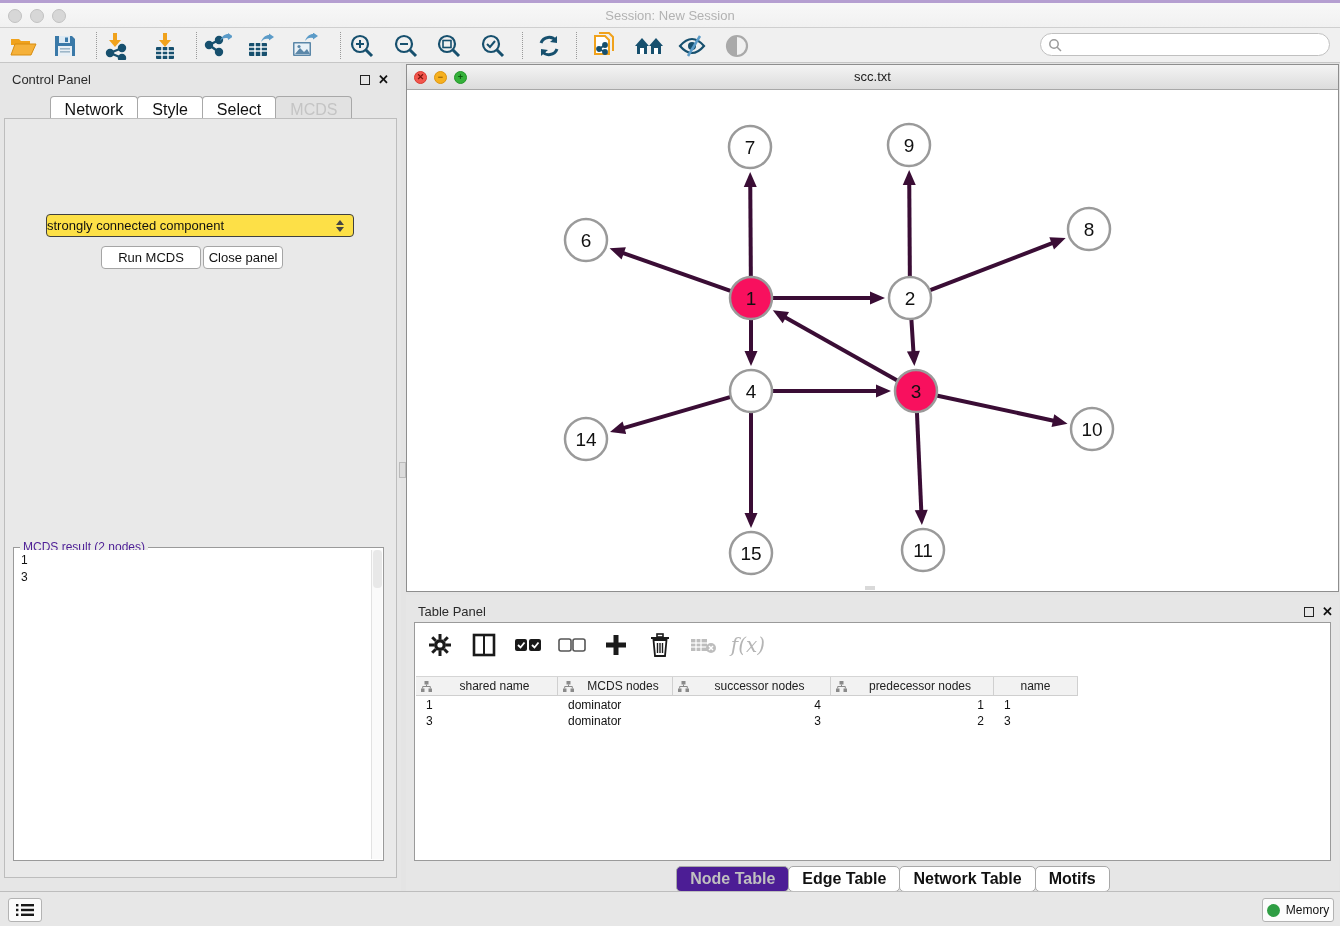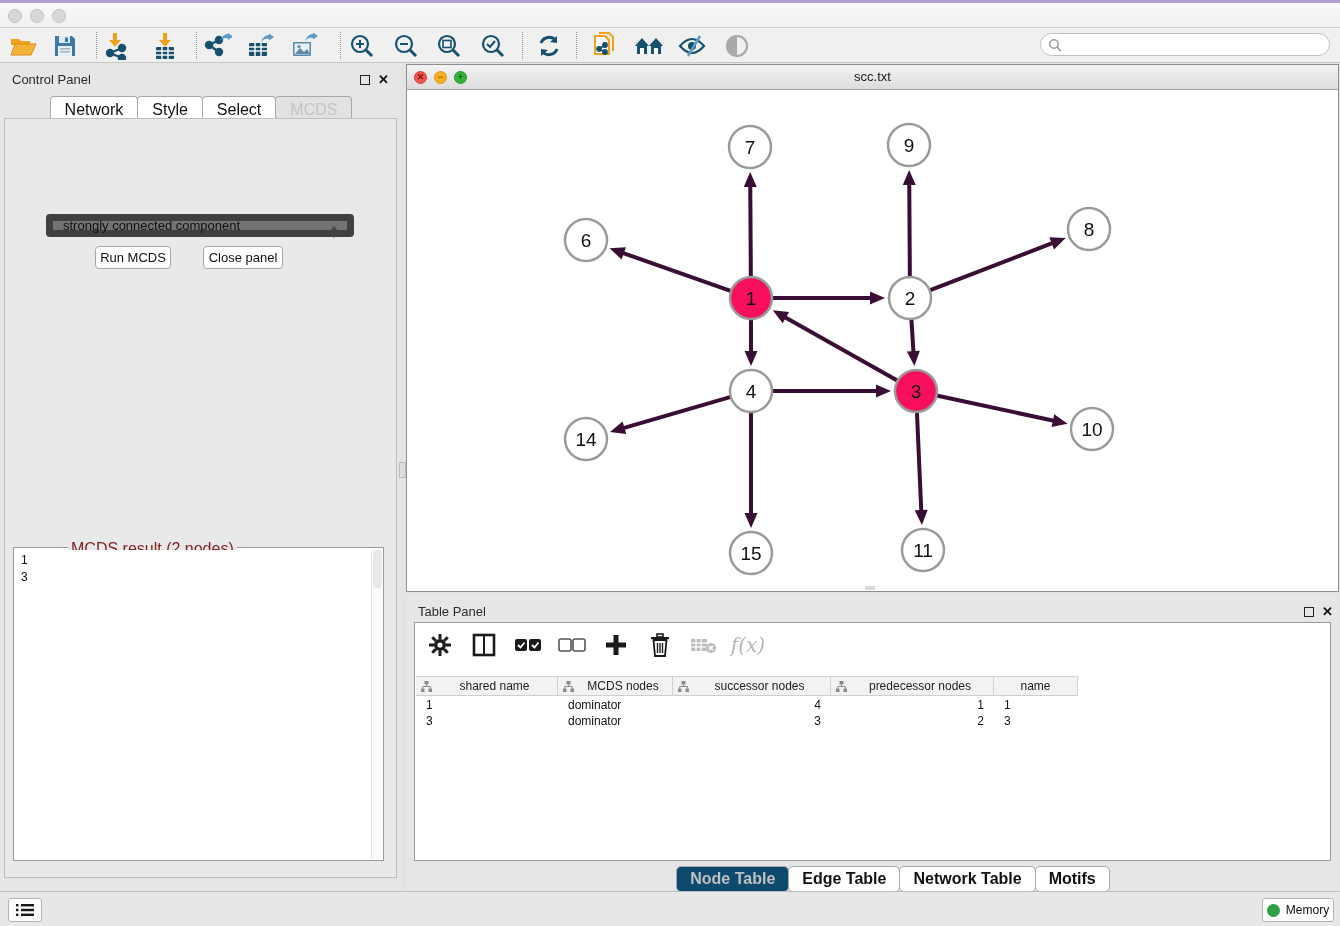--- a/index.html
+++ b/index.html
@@ -21,27 +21,27 @@
   
   .control-panel { position:absolute; left:0; top:63px; width:401px; height:828px; background:#e6e6e6; }
   .panel-title { position:absolute; left:12px; top:9px; font-size:13px; color:#2b2b2b; }
   .panel-float { position:absolute; width:10px; height:10px; border:1.5px solid #222; top:12px; }
   .panel-close { position:absolute; top:9px; font-size:13px; font-weight:bold; color:#111; }
   .cp-tabs { position:absolute; left:0; top:33px; width:100%; display:flex; justify-content:center; }
   .tab { border:1px solid #a8a8a8; border-bottom:none; background:#fff; font-size:16px; padding:4px 14px 3px; border-radius:4px 4px 0 0; margin-right:-1px; color:#111; }
   .tab.active { background:#e2e2e2; color:#c4c4c4; }
   .cp-body { position:absolute; left:4px; right:4px; top:55px; bottom:13px; border:1px solid #bdbdbd; background:#e9e9e9; }
   .opt-label { position:absolute; left:0; right:0; top:73px; text-align:center; font-size:13px; color:#111; }
-  .opt-select { position:absolute; left:41px; top:95px; width:308px; height:23px; background:#737373; border:7px solid #404040; border-radius:4px; font-size:13px; display:flex; align-items:center; padding-left:10px; color:#111; }
+  .opt-select { position:absolute; left:41px; top:95px; width:308px; height:23px; background:#fde047; border:1px solid #404040; border-radius:4px; font-size:13px; display:flex; align-items:center; color:#111; }
   .stepper { position:absolute; right:7px; top:3px; width:12px; height:16px; display:flex; flex-direction:column; align-items:center; justify-content:center; gap:2px; }
   .tri-up { width:0; height:0; border-left:4px solid transparent; border-right:4px solid transparent; border-bottom:5px solid #444; }
   .tri-down { width:0; height:0; border-left:4px solid transparent; border-right:4px solid transparent; border-top:5px solid #444; }
   .cp-btn { position:absolute; top:127px; height:23px; background:#fff; border:1px solid #a5a5a5; border-radius:4px; font-size:13px; color:#111; display:flex; align-items:center; justify-content:center; }
   .mcds-fieldset { position:absolute; left:8px; right:12px; top:428px; bottom:16px; border:1px solid #9a9a9a; background:#fff; }
-  .mcds-legend { position:absolute; left:6px; top:-8px; background:#e9e9e9; font-size:16px; color:#7f1d1d; padding:0 3px;margin-left:48px; }
+  .mcds-legend { position:absolute; left:6px; top:-8px; background:#e9e9e9; font-size:12px; color:#4c1d95; padding:0 3px; }
   .mcds-text { position:absolute; left:1px; top:2px; right:13px; bottom:1px; background:#fff; font-size:12px; color:#111; padding:2px 0 0 6px; white-space:pre; line-height:17px; }
   .mcds-scroll { position:absolute; right:1px; top:2px; width:11px; bottom:1px; background:#fafafa; border-left:1px solid #e2e2e2; }
   .mcds-thumb { position:absolute; left:1px; top:0; width:9px; height:38px; background:#e8e8e8; border-radius:4px; }
   .divider-grip { position:absolute; left:399px; top:462px; width:7px; height:16px; background:#dcdcdc; border:1px solid #bbb; }
 
   
   .net-window { position:absolute; left:406px; top:64px; width:933px; height:528px; border:1px solid #8e8e8e; background:#fff; }
   .net-titlebar { position:absolute; left:0; top:0; right:0; height:25px; background:linear-gradient(#f4f4f4,#dcdcdc); border-bottom:1px solid #a8a8a8; }
   .net-light { position:absolute; top:5.5px; width:13px; height:13px; border-radius:50%; font-size:9px; font-weight:bold; display:flex; align-items:center; justify-content:center; }
   .net-title { position:absolute; left:0; right:0; top:4px; text-align:center; font-size:13px; color:#1a1a1a; }
@@ -55,36 +55,37 @@
   .tp-tool { width:30px; height:30px; display:flex; align-items:center; justify-content:center; }
   .fx-label { font-size:20px; font-style:italic; font-family:"DejaVu Serif", serif; color:#b5b5b5; }
   .tbl-header { position:absolute; left:1px; top:53px; height:20px; display:flex; background:#f2f2f2; border-top:1px solid #d5d5d5; border-bottom:1px solid #cfcfcf; }
   .th-cell { height:100%; border-right:1px solid #d0d0d0; display:flex; align-items:center; font-size:12px; color:#222; position:relative; }
   .th-cell .th-label { flex:1; text-align:center; }
   .th-icon { margin-left:5px; flex:0 0 auto; }
   .tbl-row { position:absolute; left:1px; display:flex; height:16px; }
   .td-cell { font-size:12px; color:#111; height:100%; display:flex; align-items:center; padding:0 10px; }
   .tp-tabs { position:absolute; left:0; right:0; top:271px; display:flex; justify-content:center; }
   .tp-tabs .tab { border-radius:5px; border-bottom:1px solid #a8a8a8; font-weight:bold; padding:3px 13px; }
-  .tp-tabs .tab.active { color:#c0c0c0; background:#0c4a6e; font-weight:bold;margin-left:40px; }
+  .tp-tabs .tab.active { color:#c0c0c0; background:#4c1d95; font-weight:bold;margin-left:40px; }
 
   
   .status-bar { position:absolute; left:0; top:891px; width:1340px; height:35px; background:#e7e7e7; border-top:1px solid #bdbdbd; }
   .sb-btn { position:absolute; top:6px; height:24px; background:#fcfcfc; border:1px solid #b3b3b3; border-radius:3px; display:flex; align-items:center; justify-content:center; }
   .mem-dot { width:13px; height:13px; border-radius:50%; background:#2f9e44; margin-right:6px; }
   .mem-label { font-size:12px; color:#111; }
 </style>
 </head>
 <body>
 
 <div class="top-strip"></div>
 <div class="titlebar">
   <div class="traffic" style="left:8px"></div>
   <div class="traffic" style="left:30px"></div>
   <div class="traffic" style="left:52px"></div>
+  <div class="titlebar-title">Session: New Session</div>
 </div>
 
 <div class="toolbar">
   <div class="tb-btn" style="left:6px">
     <svg width="27" height="22" viewBox="0 0 27 22">
         <path d="M1 4 h8 l2 2 h9 v4 h-19 z" fill="#f0a21c"></path>
         <path d="M1 20 L5 9 h21 l-5 11 z" fill="#f5b13a" stroke="#d88d10"></path>
       </svg>
   </div>
   <div class="tb-btn" style="left:48px">
@@ -252,21 +253,21 @@
       <div class="tab active">MCDS</div>
     </div>
   <div class="cp-body">
     <div class="opt-select">
       <span>strongly connected component</span>
       <span class="stepper">
           <span class="tri-up"></span>
           <span class="tri-down"></span>
         </span>
     </div>
-    <div class="cp-btn" style="left:90px; width:76px;">Run MCDS</div>
+    <div class="cp-btn" style="left:96px; width:100px;">Run MCDS</div>
     <div class="cp-btn" style="left:198px; width:80px;">Close panel</div>
     <div class="mcds-fieldset">
       <div class="mcds-legend">MCDS result (2 nodes)</div>
       <div class="mcds-text">1
 3</div>
       <div class="mcds-scroll">
           <div class="mcds-thumb"></div>
         </div>
     </div>
   </div>

